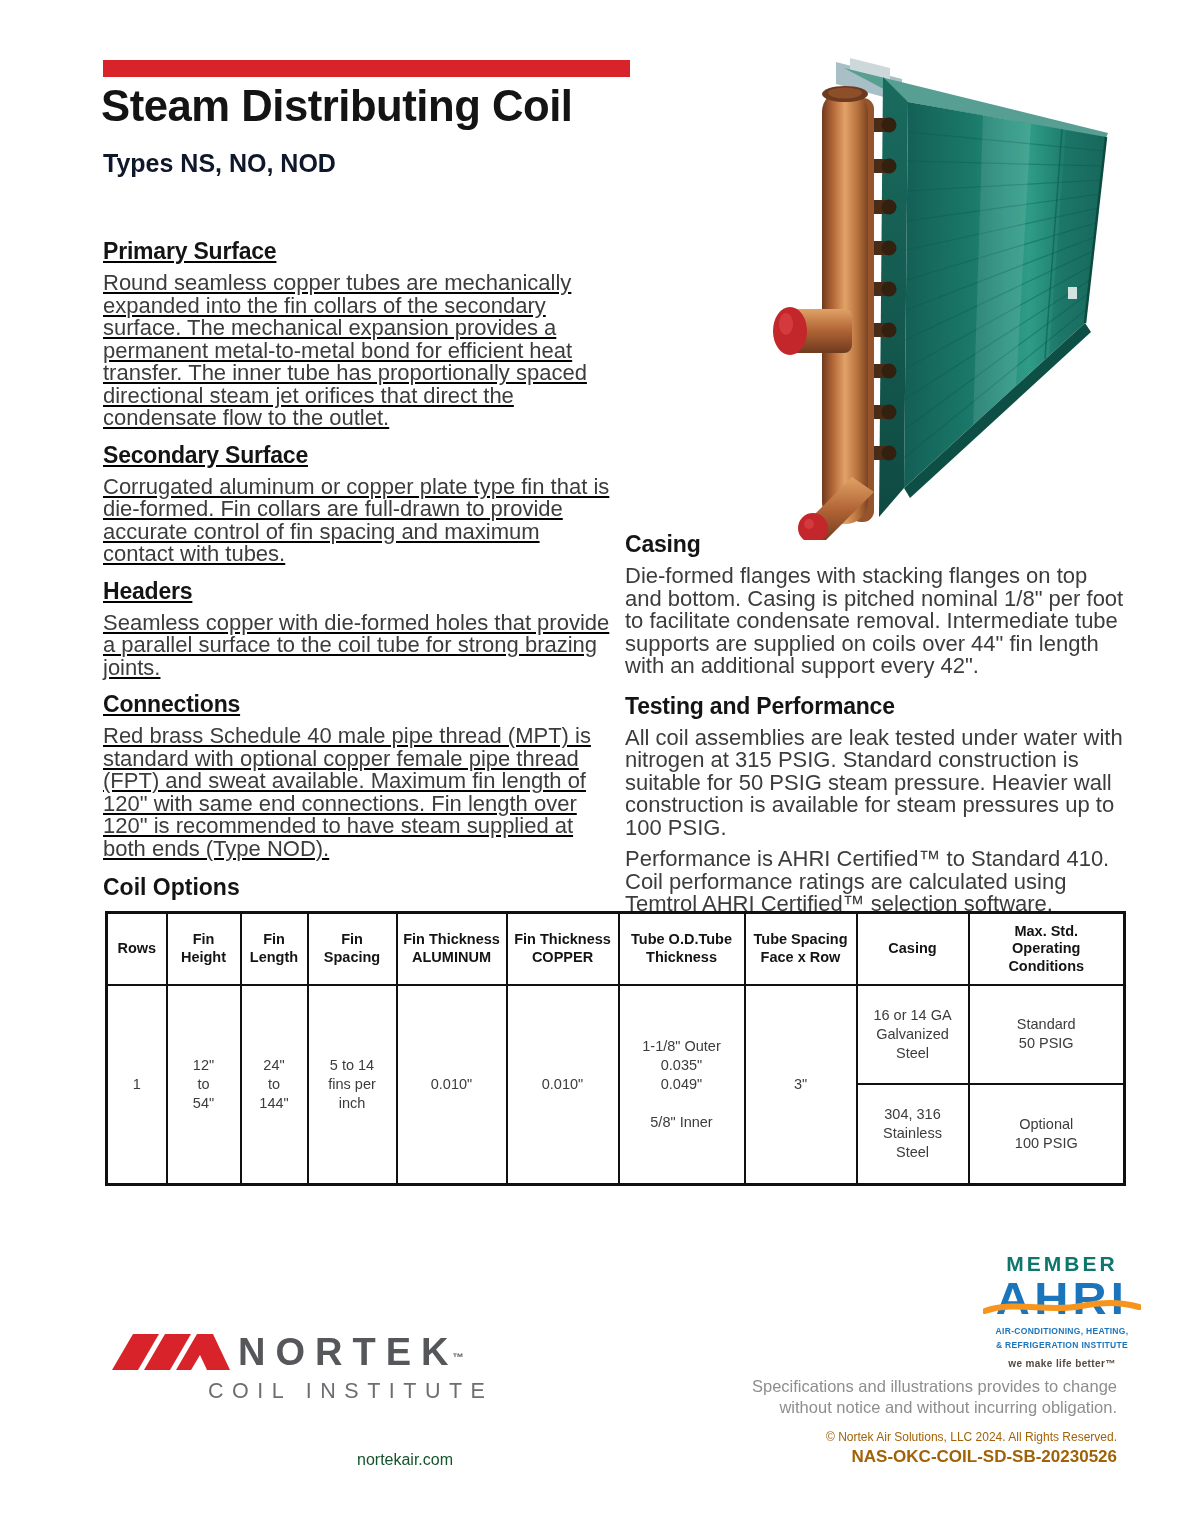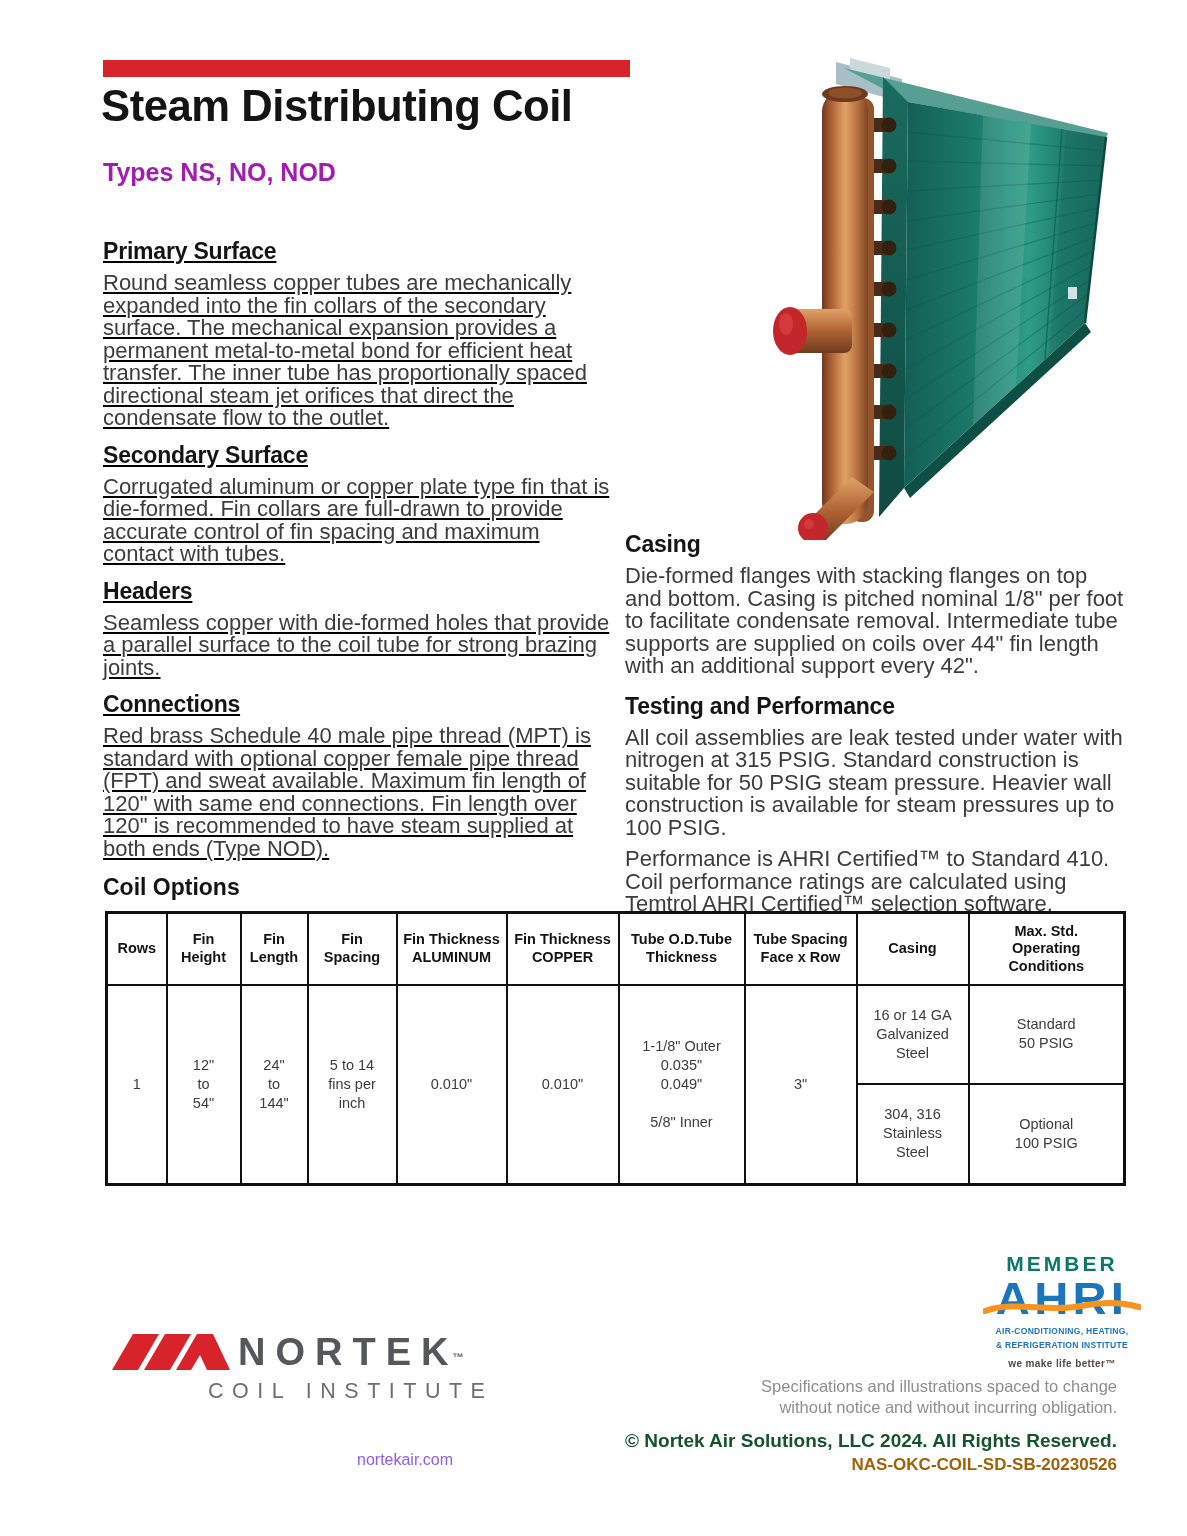--- a/index.html
+++ b/index.html
@@ -3,21 +3,21 @@
 <meta charset="utf-8">
 <style>
   * { margin:0; padding:0; box-sizing:border-box; }
   html,body { background:#ffffff; }
   body { font-family:"Liberation Sans", sans-serif; }
   .page { position:relative; width:1187px; height:1536px; background:#fff; overflow:hidden; }
 
   .red-bar { position:absolute; left:103px; top:60px; width:527px; height:17px; background:#D8232A; }
   .title { position:absolute; left:101px; top:80px; font-size:45px; font-weight:800; color:#141414;
            letter-spacing:-0.5px; transform:scaleX(0.97); transform-origin:left top; white-space:nowrap; }
-  .subtitle { position:absolute; left:103px; top:149px; font-size:25px; font-weight:700; color:#a21caf; white-space:nowrap;margin-top:9px; }
+  .subtitle { position:absolute; left:103px; top:149px; font-size:25px; font-weight:700; color:#0f172a; white-space:nowrap; }
 
   .col-left  { position:absolute; left:103px; top:238px; width:507px; }
   .col-right { position:absolute; left:625px; top:531px; width:505px; }
   .sec { margin-bottom:15px; }
   .sec-h { font-size:23px; font-weight:800; color:#141414; letter-spacing:-0.2px; margin-bottom:7px; }
   .sec-p { font-size:22px; line-height:22.5px; color:#3c3c3c; margin-bottom:9px; }
   .col-left .sec { margin-bottom:12px;text-decoration:underline; }
 
   .coil-options-h { position:absolute; left:103px; top:874px; font-size:23px; font-weight:800; color:#141414; }
 
@@ -46,23 +46,23 @@
   
   .nortek { position:absolute; left:112px; top:1331px; }
   .nortek-row { display:flex; align-items:flex-end; height:40px; }
   .nortek-mark { width:118px; height:38px; }
   .nortek-name { font-size:38px; font-weight:800; color:#55575B; letter-spacing:10px; line-height:38px; margin-left:8px; }
   .nortek-tm { font-size:11px; font-weight:700; color:#55575B; margin-left:-6px; align-self:flex-start; margin-top:20px; }
   .nortek-sub { margin-left:96px; margin-top:8px; font-size:21.5px; color:#6D6E71; letter-spacing:8.5px; white-space:nowrap; }
 
   .disclaimer { position:absolute; right:70px; top:1376px; text-align:right; font-size:16.5px; line-height:20.5px; color:#8e8e8e; }
   .copyright  { position:absolute; right:70px; top:1430px; text-align:right; }
-  .copyright .line { font-size:19px; color:#14532d;font-weight:bold; }
+  .copyright .line { font-size:12px; color:#a16207; }
   .copyright .code { font-size:17px; font-weight:700; color:#a16207; margin-top:3px; }
-  .website { position:absolute; left:357px; top:1451px; font-size:16px; color:#8b5cf6; text-decoration:none; }
+  .website { position:absolute; left:357px; top:1451px; font-size:16px; color:#14532d; text-decoration:none; }
 </style>
 </head>
 <body>
 
 <div class="page">
 
   <div class="red-bar"></div>
   <h1 class="title">Steam Distributing Coil</h1>
   <div class="subtitle">Types NS, NO, NOD</div>
 
@@ -278,21 +278,21 @@
           <polygon points="64,37 85,1 101,1 118,37 95,37 88,22 79,37"></polygon>
         </g>
       </svg>
       <span class="nortek-name">NORTEK</span>
       <span class="nortek-tm">™</span>
     </div>
     <div class="nortek-sub">COIL INSTITUTE</div>
   </div>
 
   <div class="disclaimer">
-    <div>Specifications and illustrations spaced to change</div>
+    <div>Specifications and illustrations provides to change</div>
     <div>without notice and without incurring obligation.</div>
   </div>
   <div class="copyright">
     <div class="line">© Nortek Air Solutions, LLC 2024. All Rights Reserved.</div>
     <div class="code">NAS-OKC-COIL-SD-SB-20230526</div>
   </div>
   <a class="website" href="#">nortekair.com</a>
 
 </div>
 

